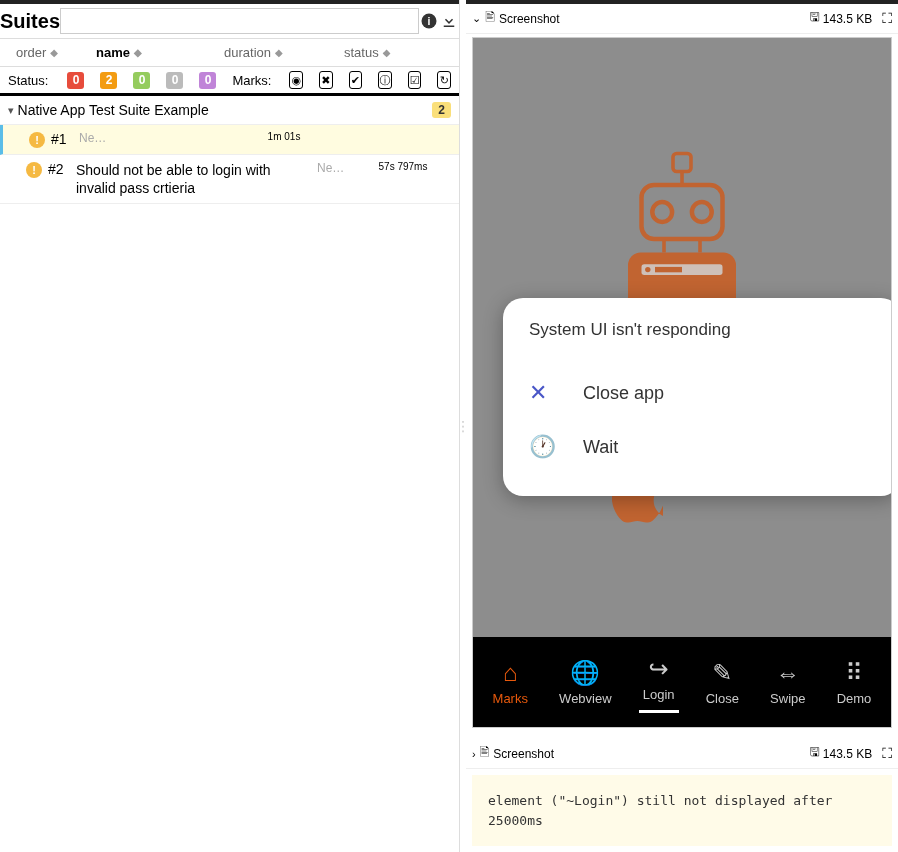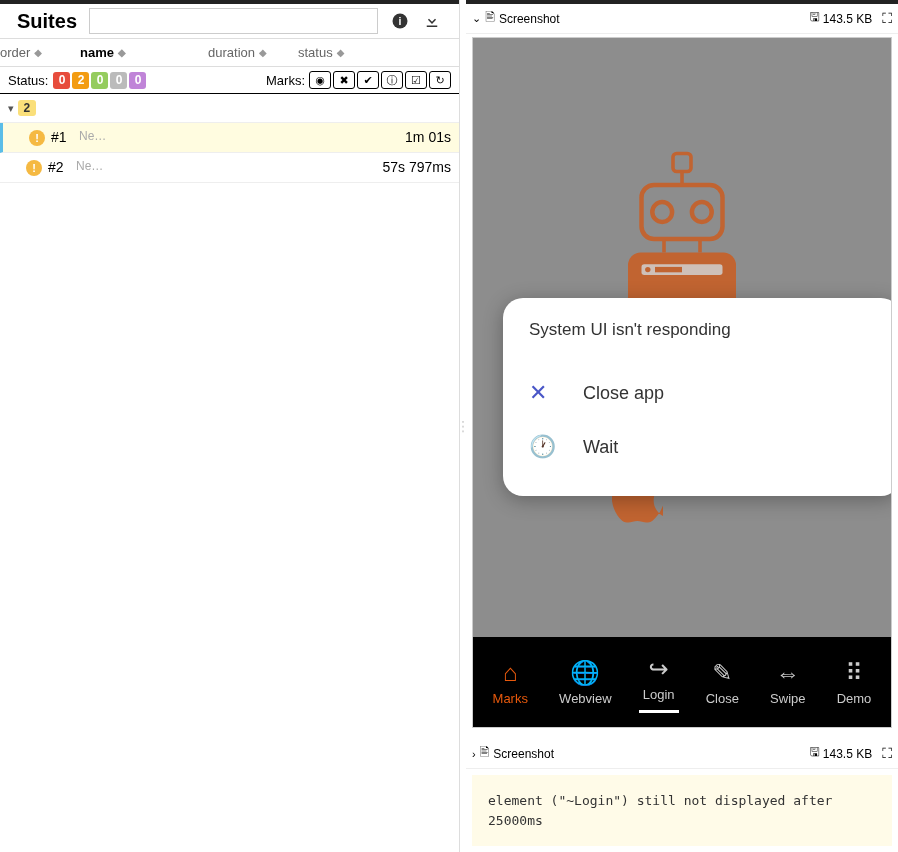--- a/index.html
+++ b/index.html
@@ -1,51 +1,51 @@
 <!DOCTYPE html>
 <html><head>
 <meta charset="utf-8">
 <style>
 *{box-sizing:border-box;margin:0;padding:0;font-family:Arial,Helvetica,sans-serif}
 body{display:flex;width:898px;height:852px;background:#fff;overflow:hidden}
 .left-panel{width:460px;border-right:1px solid #ddd;display:flex;flex-direction:column;background:#fff}
 .right-panel{flex:1;display:flex;flex-direction:column;background:#fff;border-top:4px solid #222}
 .top-dark{height:4px;background:#222;width:100%}
-.suites-header{display:flex;align-items:center;padding:4px 17px;gap:12px}
+.suites-header{display:flex;align-items:center;padding:4px 0;gap:0}
 .suites-title{font-size:20px;font-weight:bold}
 .search-box{flex:1;height:26px;border:1px solid #ccc;padding:0 6px}
 .icon-btn{width:20px;height:20px;display:flex;align-items:center;justify-content:center;cursor:pointer;font-size:16px}
-.table-header{display:flex;border-top:1px solid #ddd;border-bottom:1px solid #ddd;padding:6px 0;font-size:13px;color:#666}
+.table-header{display:flex;border-top:1px solid #ddd;border-bottom:1px solid #ddd;padding:6px 16px;font-size:13px;color:#666}
 .th{display:flex;align-items:center;gap:4px}
 .th.order{width:60px}
 .th.name{width:120px;color:#000;font-weight:bold;margin-left:20px}
 .th.duration{width:90px;margin-left:8px}
-.th.status{width:80px;}
+.th.status{width:80px;margin-left:30px}
 .sort-icon{font-size:10px;color:#999}
-.filter-row{display:flex;align-items:center;padding:4px 8px;font-size:13px;border-bottom:1px solid #000000;gap:2px}
+.filter-row{display:flex;align-items:center;padding:4px 8px;font-size:13px;border-bottom:3px solid #000000;gap:16px}
 .status-label{margin-right:3px}
 .badge{display:inline-flex;align-items:center;justify-content:center;min-width:17px;height:17px;border-radius:3px;color:#fff;font-size:12px;font-weight:bold;padding:0 3px}
 .badge.red{background:#e74c3c}
 .badge.orange{background:#f39c12}
 .badge.green{background:#95cc5e}
 .badge.gray{background:#bbb}
 .badge.purple{background:#c084d8}
 .marks-label{margin-left:auto;margin-right:2px}
 .mark-btn{width:22px;height:18px;border:1px solid #000;border-radius:3px;display:inline-flex;align-items:center;justify-content:center;font-size:11px;cursor:pointer;background:#fff}
 .suite-row{display:flex;align-items:center;padding:6px 8px;font-size:14px;border-bottom:1px solid #eee;cursor:pointer}
 .chevron{font-size:11px;margin-right:4px;color:#555}
 .suite-name{flex:1}
 .count-badge{background:#fadf7a;color:#333;font-size:12px;padding:1px 6px;border-radius:3px;font-weight:bold}
 .test-row{display:flex;padding:6px 8px;font-size:14px;border-bottom:1px solid #eee;gap:6px;align-items:flex-start}
 .test-row.selected{background:#fffce0;border-left:3px solid #5bbde8}
 .warn-icon{width:16px;height:16px;border-radius:50%;background:#f5b942;color:#fff;display:flex;align-items:center;justify-content:center;font-size:11px;font-weight:bold;margin-left:18px;margin-top:1px;flex-shrink:0}
 .test-num{font-size:14px;width:22px;flex-shrink:0}
 .test-name{width:235px;line-height:1.3}
 .test-tag{color:#aaa;font-size:12px;width:32px}
-.test-duration{font-size:14px;text-align:right;flex:1}
+.test-duration{font-size:10px;text-align:center;flex:1}
 .screenshot-header{display:flex;align-items:center;padding:4px 6px;font-size:12px;gap:4px;border-bottom:1px solid #eee}
 .sh-chevron{font-size:11px;cursor:pointer}
 .sh-icon{font-size:12px}
 .sh-label{flex:1}
 .sh-size{display:flex;align-items:center;gap:3px;font-size:12px}
 .expand-icon{font-size:14px;cursor:pointer;margin-left:6px}
 .phone-screen{margin:3px 6px;height:710px;position:relative;background:#999;overflow:hidden;border:1px solid #ccc}
 .phone-overlay{position:absolute;inset:0;background:rgba(120,120,120,0.35)}
 .phone-content{position:absolute;inset:0;display:flex;flex-direction:column;align-items:center;padding-top:110px}
 .robot{width:180px;height:200px}
@@ -115,32 +115,34 @@
     <span class="marks-label">Marks:</span>
     <span class="mark-btn">◉</span>
     <span class="mark-btn">✖</span>
     <span class="mark-btn">✔</span>
     <span class="mark-btn">ⓘ</span>
     <span class="mark-btn">☑</span>
     <span class="mark-btn">↻</span>
   </div>
   <div class="suite-row">
     <span class="chevron">▾</span>
+    <span class="suite-name">Native App Test Suite Example</span>
     <span class="count-badge">2</span>
   </div>
   <div id="tests-container">
       <div class="test-row selected">
         <span class="warn-icon">!</span>
     <span class="test-num">#1</span>
     <span class="test-tag">Ne…</span>
     <span class="test-duration">1m 01s</span>
       </div>
       <div class="test-row">
         <span class="warn-icon">!</span>
     <span class="test-num">#2</span>
+    <span class="test-name">Should not be able to login with invalid pass crtieria</span>
     <span class="test-tag">Ne…</span>
     <span class="test-duration">57s 797ms</span>
       </div>
     </div>
 </div>
 
 <div class="splitter"></div>
 
 <div class="right-panel">
   <div class="screenshot-header">

